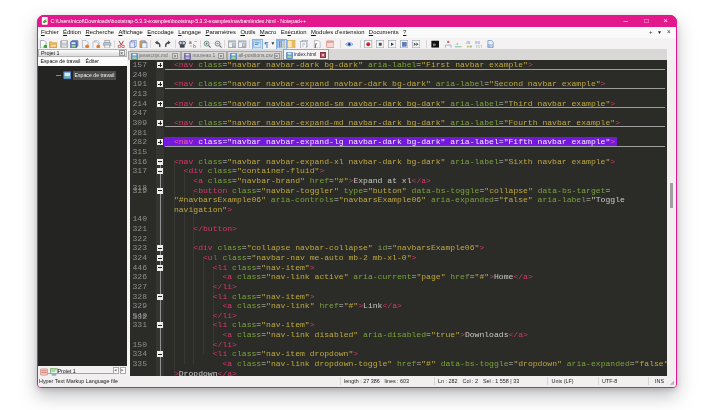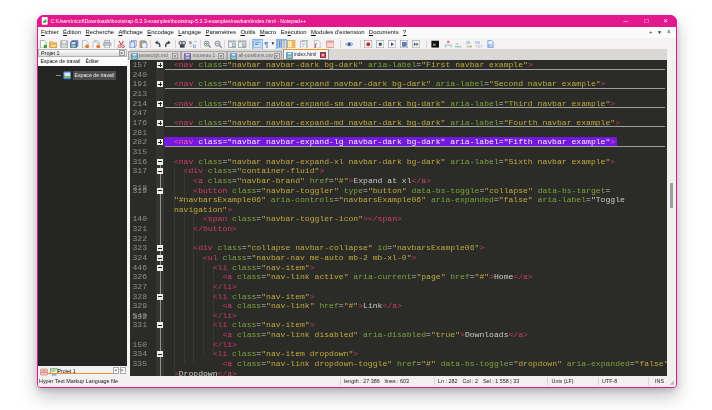--- a/index.html
+++ b/index.html
@@ -452,21 +452,21 @@
 <div class="ful" style="top:87.92px"></div>
 <div class="ln" style="top:89.12px">213</div>
 <div class="ln" style="top:98.76px">214</div>
 <div class="fb" style="top:100.76px">
         <i class="fh"></i>
         <i class="fv"></i>
       </div>
 <div class="cr" style="top:98.76px;left:173.90px"><b class="t">&lt;nav</b><b class="p"> </b><b class="a">class</b><b class="w">=</b><b class="s">"navbar navbar-expand-sm navbar-dark bg-dark"</b><b class="p"> </b><b class="a">aria-label</b><b class="w">=</b><b class="s">"Third navbar example"</b><b class="t">&gt;</b></div>
 <div class="ful" style="top:107.20px"></div>
 <div class="ln" style="top:108.40px">247</div>
-<div class="ln" style="top:118.04px">176</div>
+<div class="ln" style="top:118.04px">309</div>
 <div class="fb" style="top:120.04px">
         <i class="fh"></i>
         <i class="fv"></i>
       </div>
 <div class="cr" style="top:118.04px;left:173.90px"><b class="t">&lt;nav</b><b class="p"> </b><b class="a">class</b><b class="w">=</b><b class="s">"navbar navbar-expand-md navbar-dark bg-dark"</b><b class="p"> </b><b class="a">aria-label</b><b class="w">=</b><b class="s">"Fourth navbar example"</b><b class="t">&gt;</b></div>
 <div class="ful" style="top:126.48px"></div>
 <div class="ln" style="top:127.68px">281</div>
 <div class="ln" style="top:137.32px">282</div>
 <div class="fb" style="top:139.32px">
         <i class="fh"></i>
@@ -489,21 +489,20 @@
 <div class="ln" style="top:183px">318</div>
 <div class="cr" style="top:175.88px;left:193.30px"><b class="t">&lt;a</b><b class="p"> </b><b class="a">class</b><b class="w">=</b><b class="s">"navbar-brand"</b><b class="p"> </b><b class="a">href</b><b class="w">=</b><b class="s">"#"</b><b class="t">&gt;</b><b class="p">Expand at xl</b><b class="t">&lt;/a</b><b class="t">&gt;</b></div>
 <div class="ln" style="top:185.52px">319</div>
 <div class="fb" style="top:187.52px">
         <i class="fh"></i>
       </div>
 <div class="cr" style="top:185.52px;left:193.30px"><b class="t">&lt;button</b><b class="p"> </b><b class="a">class</b><b class="w">=</b><b class="s">"navbar-toggler"</b><b class="p"> </b><b class="a">type</b><b class="w">=</b><b class="s">"button"</b><b class="p"> </b><b class="a">data-bs-toggle</b><b class="w">=</b><b class="s">"collapse"</b><b class="p"> </b><b class="a">data-bs-target</b><b class="w">=</b></div>
 <div class="cr" style="top:195.16px;left:173.90px"><b class="s">"#navbarsExample06"</b><b class="p"> </b><b class="a">aria-controls</b><b class="w">=</b><b class="s">"navbarsExample06"</b><b class="p"> </b><b class="a">aria-expanded</b><b class="w">=</b><b class="s">"false"</b><b class="p"> </b><b class="a">aria-label</b><b class="w">=</b><b class="p">"Toggle</b></div>
 <div class="cr" style="top:204.80px;left:173.90px"><b class="s">navigation"</b><b class="t">&gt;</b></div>
 <div class="ln" style="top:214.44px">140</div>
-<div class="cr" style="top:214.44px;left:203.00px"><b class="t">&lt;span</b><b class="p"> </b><b class="a">class</b><b class="w">=</b><b class="s">"navbar-toggler-icon"</b><b class="t">&gt;</b><b class="t">&lt;/span</b><b class="t">&gt;</b></div>
 <div class="ln" style="top:224.08px">321</div>
 <div class="cr" style="top:224.08px;left:193.30px"><b class="t">&lt;/button</b><b class="t">&gt;</b></div>
 <div class="ln" style="top:233.72px">322</div>
 <div class="ln" style="top:243.36px">323</div>
 <div class="fb" style="top:245.36px">
         <i class="fh"></i>
       </div>
 <div class="cr" style="top:243.36px;left:193.30px"><b class="t">&lt;div</b><b class="p"> </b><b class="a">class</b><b class="w">=</b><b class="s">"collapse navbar-collapse"</b><b class="p"> </b><b class="a">id</b><b class="w">=</b><b class="s">"navbarsExample06"</b><b class="t">&gt;</b></div>
 <div class="ln" style="top:253.00px">324</div>
 <div class="fb" style="top:255.00px">

